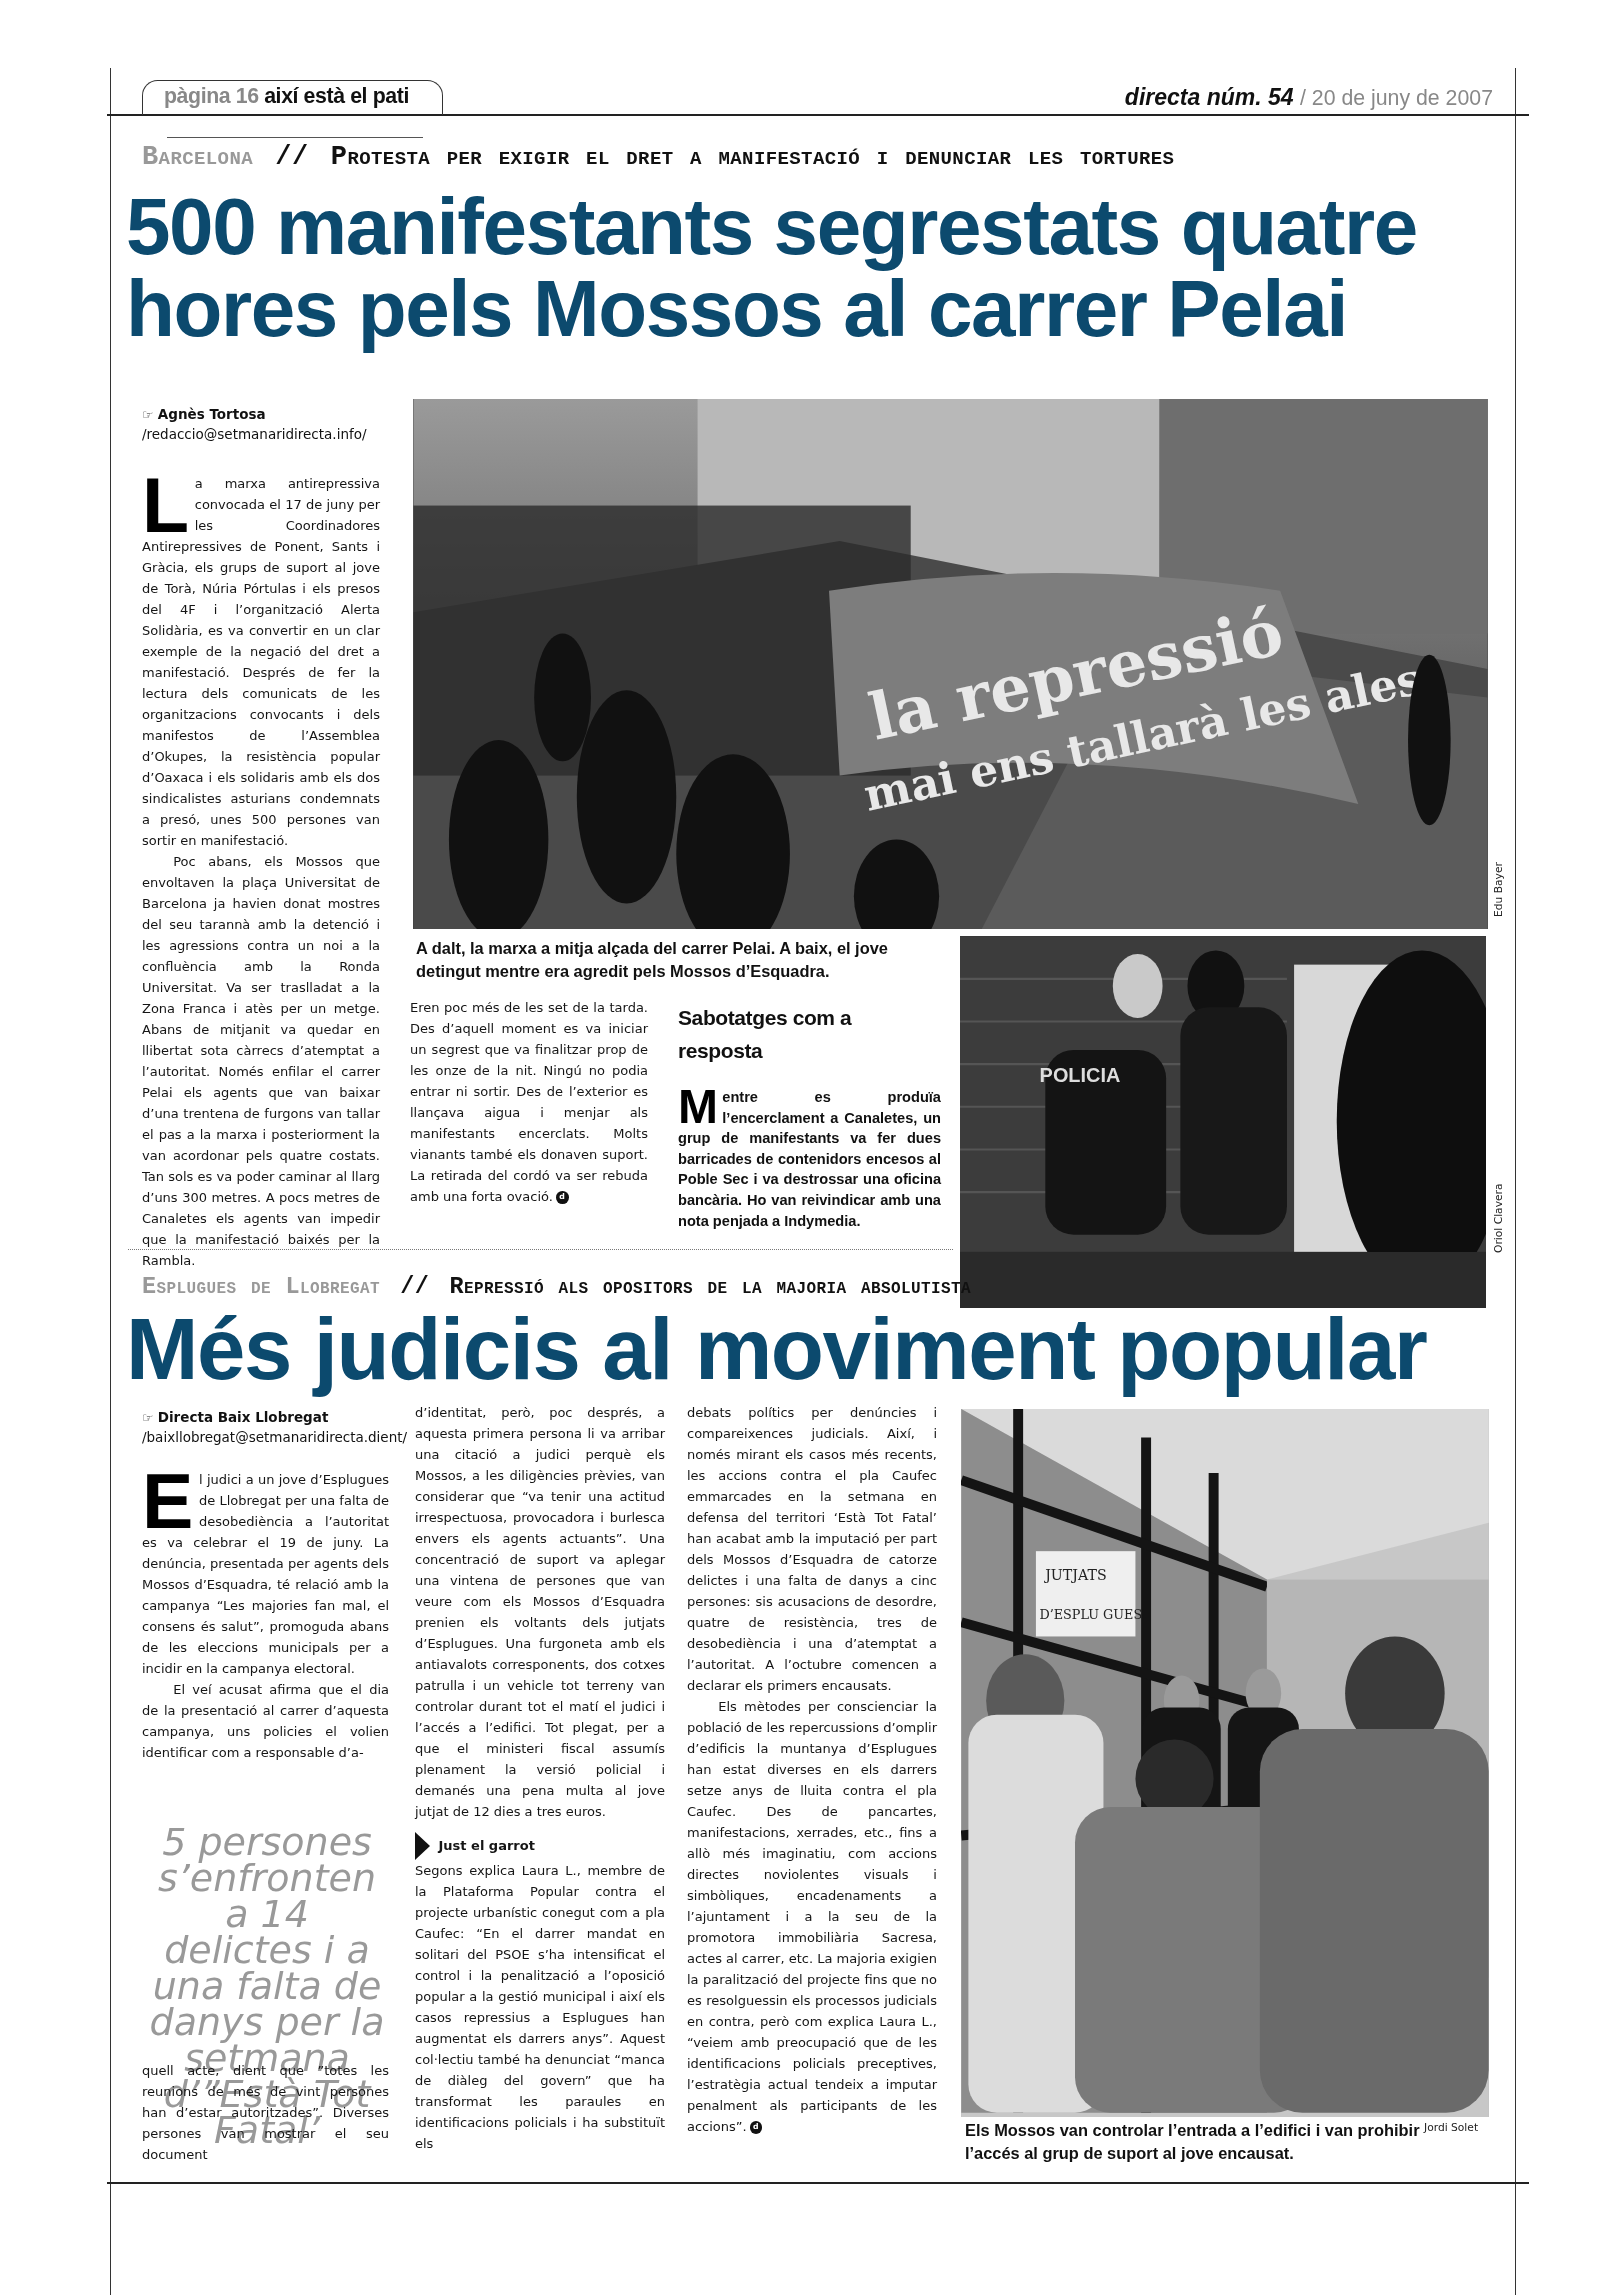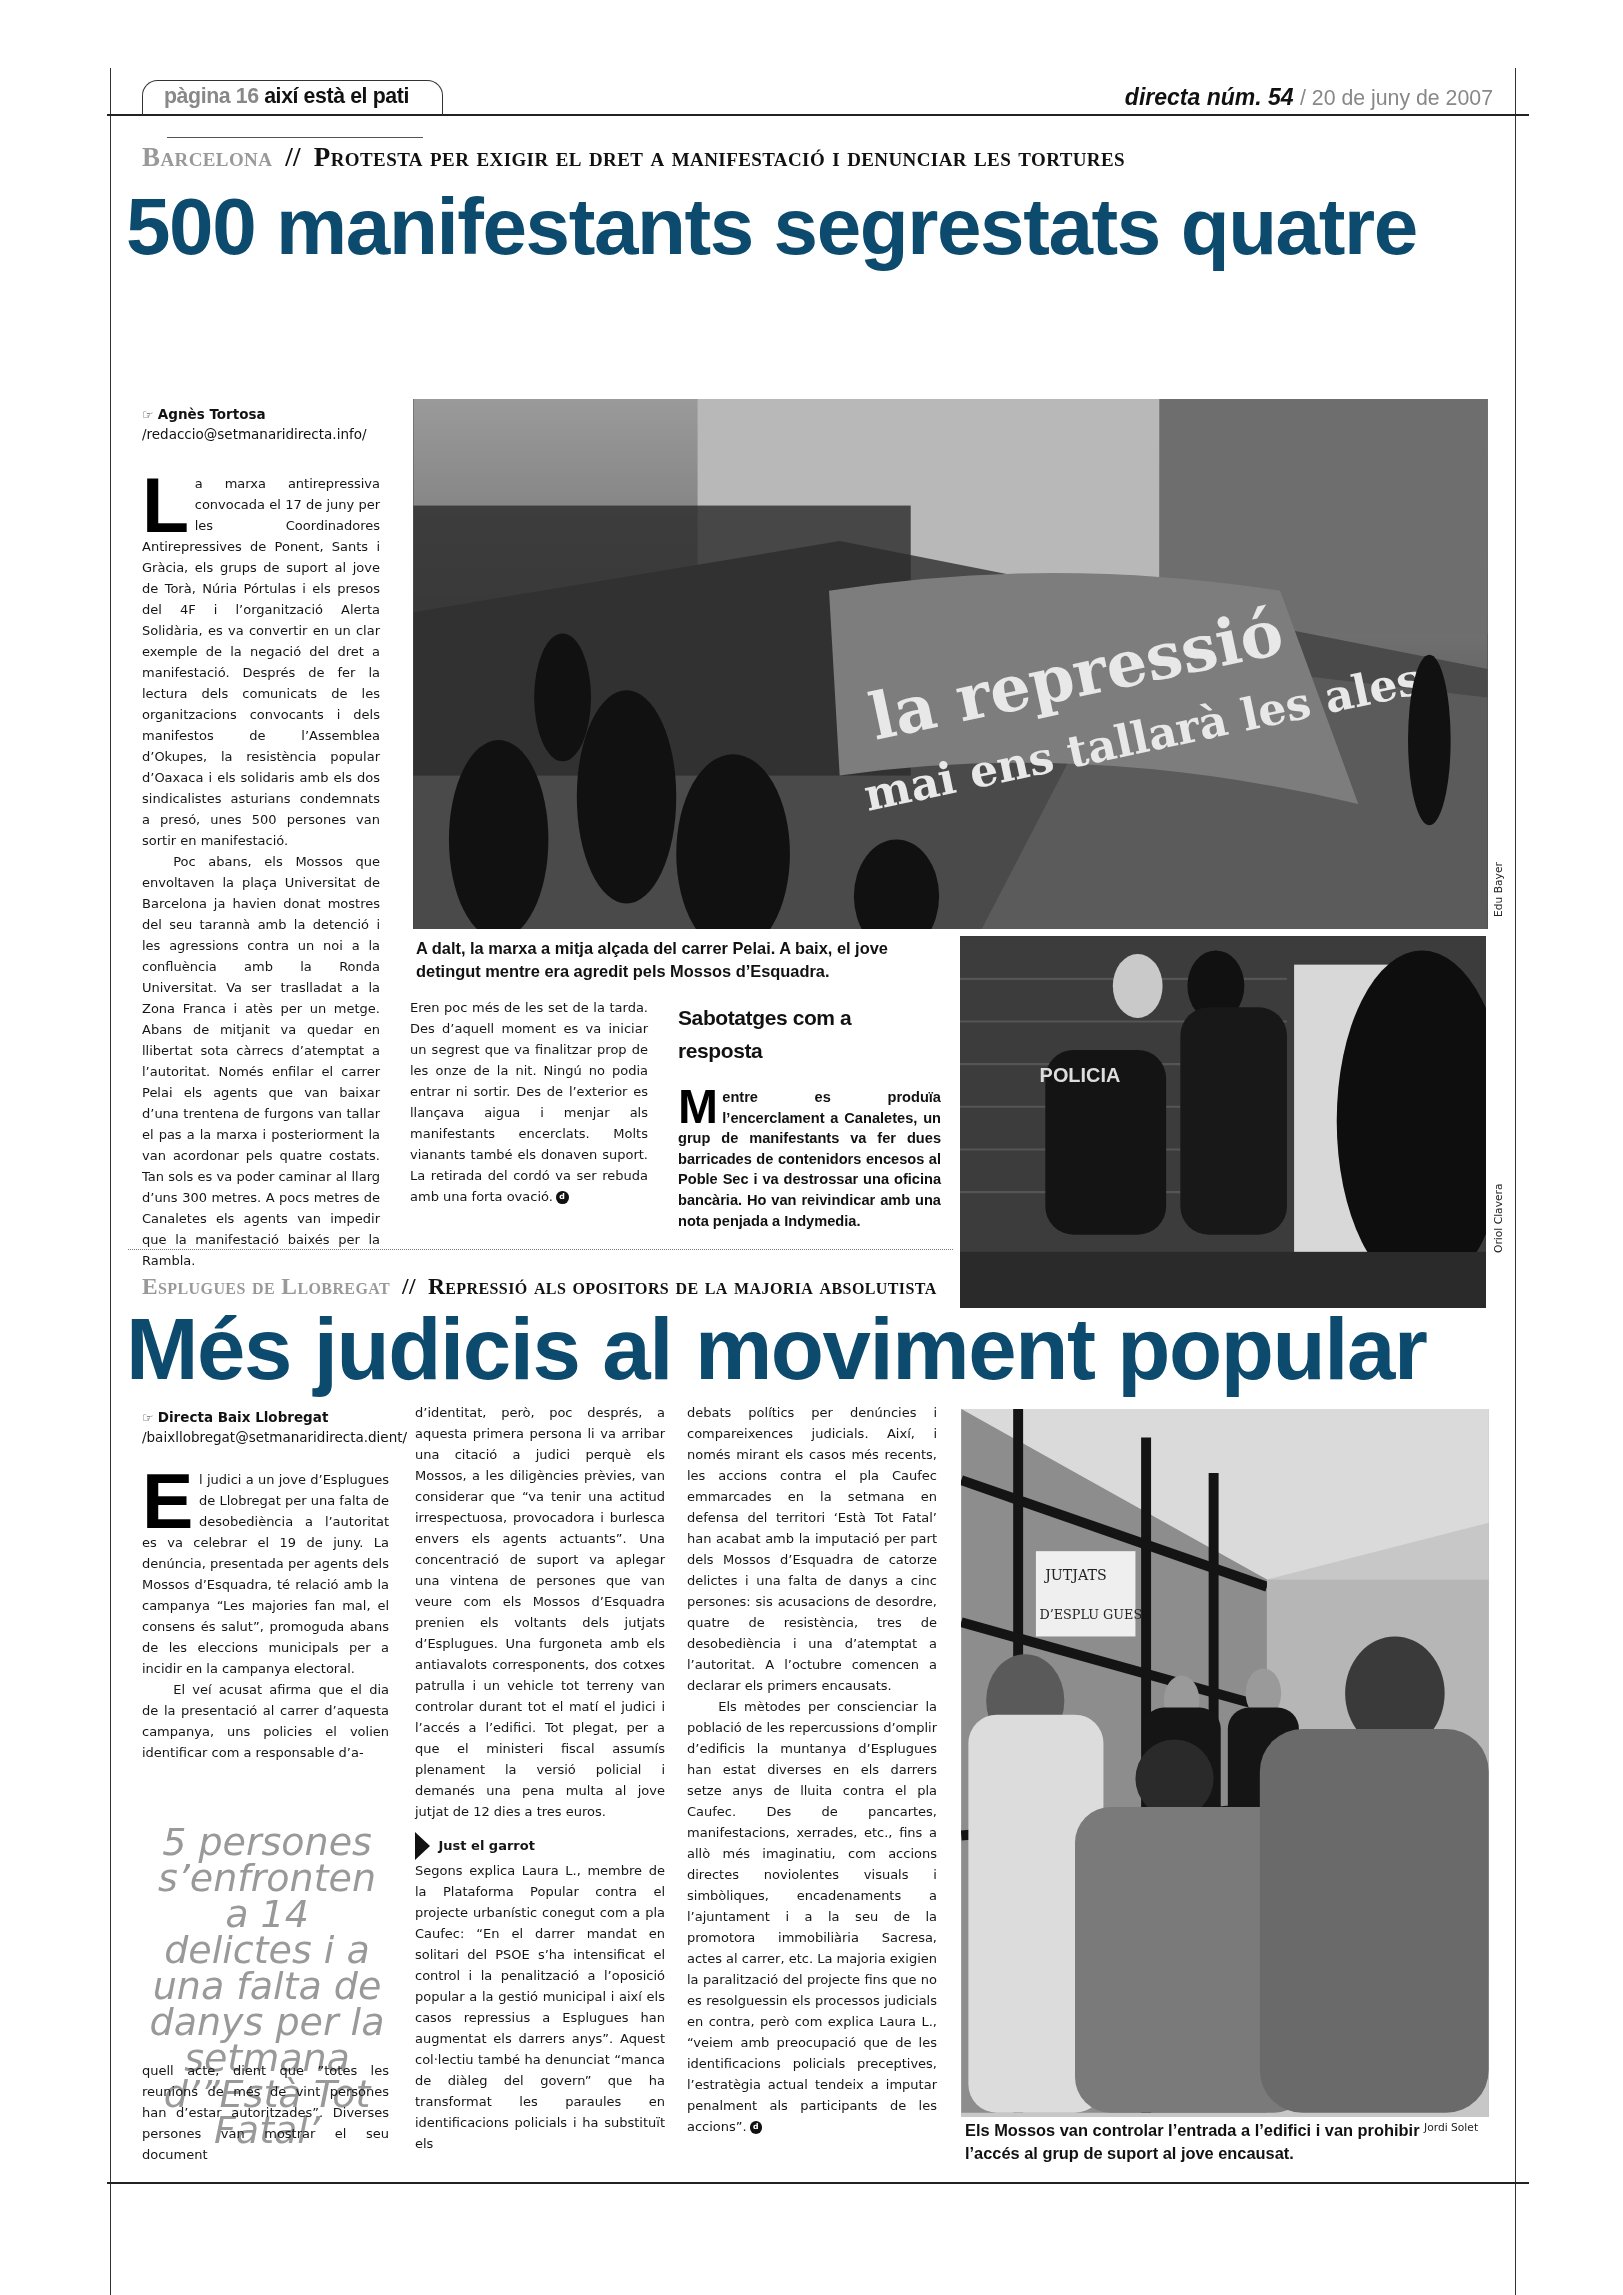--- a/index.html
+++ b/index.html
@@ -10,21 +10,21 @@
   .hline { position: absolute; height: 2.1px; background: #222; }
 
   
   .tab { position: absolute; left: 142px; top: 80px; height: 34px; width: 299px; border: 1.4px solid #333; border-bottom: none; border-radius: 15.6px 15.6px 0 0; }
   .tab-text { position: absolute; left: 164px; top: 84px; font-family: "Liberation Sans", sans-serif; font-size: 21.3px; font-weight: bold; letter-spacing: -0.4px; }
   .tab-text .pg { color: #888; }
   .tab-text .sec { color: #111; }
   .issue { position: absolute; right: 130px; top: 84px; font-family: "Liberation Sans", sans-serif; font-size: 23px; font-weight: bold; font-style: italic; }
   .issue .date { color: #888; font-weight: normal; font-style: normal; font-size: 21.3px; }
 
-  .kicker { position: absolute; font-family: Liberation Serif, serif; font-weight: bold; font-variant: small-caps; font-size: 27px; letter-spacing: 0.4px; white-space: nowrap; }
+  .kicker { position: absolute; font-family: Liberation Mono, monospace; font-weight: bold; font-variant: small-caps; font-size: 27px; letter-spacing: 0.4px; white-space: nowrap; }
   .kicker .place { color: #999; }
   .kicker .slash { color: #999; margin: 0 5.7px; }
   .kicker .slash b { color: #111; }
   .kicker .topic { color: #111; }
   .short-rule { position: absolute; left: 167px; top: 137px; width: 256px; height: 1.4px; background: #555; }
 
   .headline { position: absolute; left: 126px; font-family: "Liberation Sans", sans-serif; font-weight: bold; color: #0c4a6e; letter-spacing: -1.4px; line-height: 1.02; }
   .h1 { top: 186px; font-size: 80px; width: 1387px; }
   .h2 { top: 1305px; font-size: 87px; width: 1387px; }
 
@@ -75,20 +75,21 @@
 </div>
 
 <div class="short-rule"></div>
 <div class="kicker" style="left:142px; top:142px;">
   <span class="place">Barcelona</span>
   <span class="slash"><b>//</b></span>
   <span class="topic">Protesta per exigir el dret a manifestació i denunciar les tortures</span>
 </div>
 <div class="headline h1">
   <div>500 manifestants segrestats quatre</div>
+  <div>hores pels Mossos al carrer Pelai</div>
 </div>
 
 <div class="byline" style="left:142px; top:405px; width:270px;">
   <div><span class="arrow">☞</span><span class="name">Agnès Tortosa</span></div>
   <div>/redaccio@setmanaridirecta.info/</div>
 </div>
 
 <div class="col" style="left:142px; top:473px; width:238px;">
   <p class="first"><span class="dropcap">L</span><span>a marxa antirepressiva convocada el 17 de juny per les Coordinadores Antirepressives de Ponent, Sants i Gràcia, els grups de suport al jove de Torà, Núria Pórtulas i els presos del 4F i l’organització Alerta Solidària, es va convertir en un clar exemple de la negació del dret a manifestació. Després de fer la lectura dels comunicats de les organitzacions convocants i dels manifestos de l’Assemblea d’Okupes, la resistència popular d’Oaxaca i els solidaris amb els dos sindicalistes asturians condemnats a presó, unes 500 persones van sortir en manifestació.</span></p>
   <p>Poc abans, els Mossos que envoltaven la plaça Universitat de Barcelona ja havien donat mostres del seu tarannà amb la detenció i les agressions contra un noi a la confluència amb la Ronda Universitat. Va ser traslladat a la Zona Franca i atès per un metge. Abans de mitjanit va quedar en llibertat sota càrrecs d’atemptat a l’autoritat. Només enfilar el carrer Pelai els agents que van baixar d’una trentena de furgons van tallar el pas a la marxa i posteriorment la van acordonar pels quatre costats. Tan sols es va poder caminar al llarg d’uns 300 metres. A pocs metres de Canaletes els agents van impedir que la manifestació baixés per la Rambla.</p>

